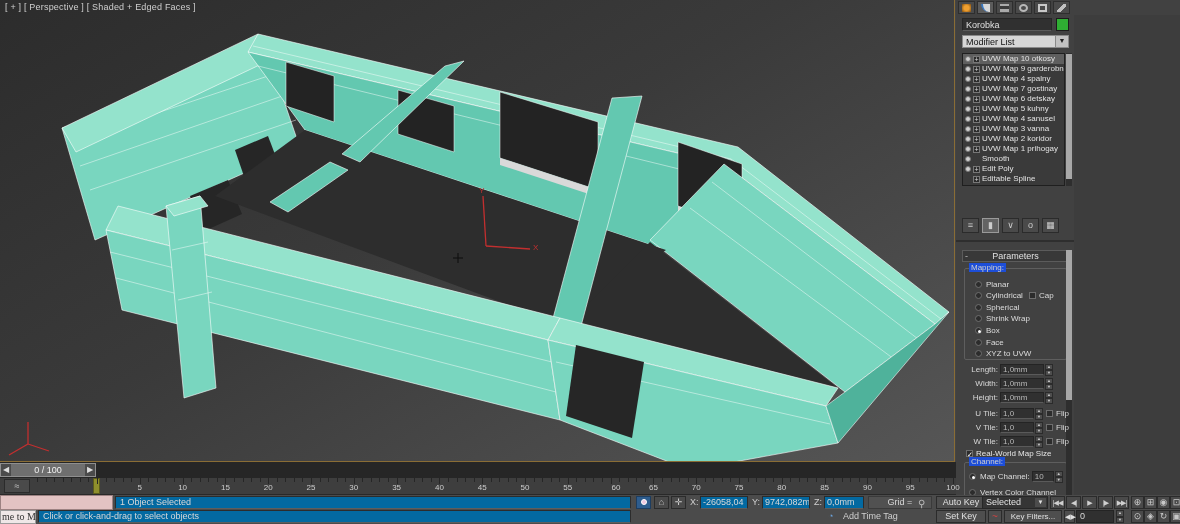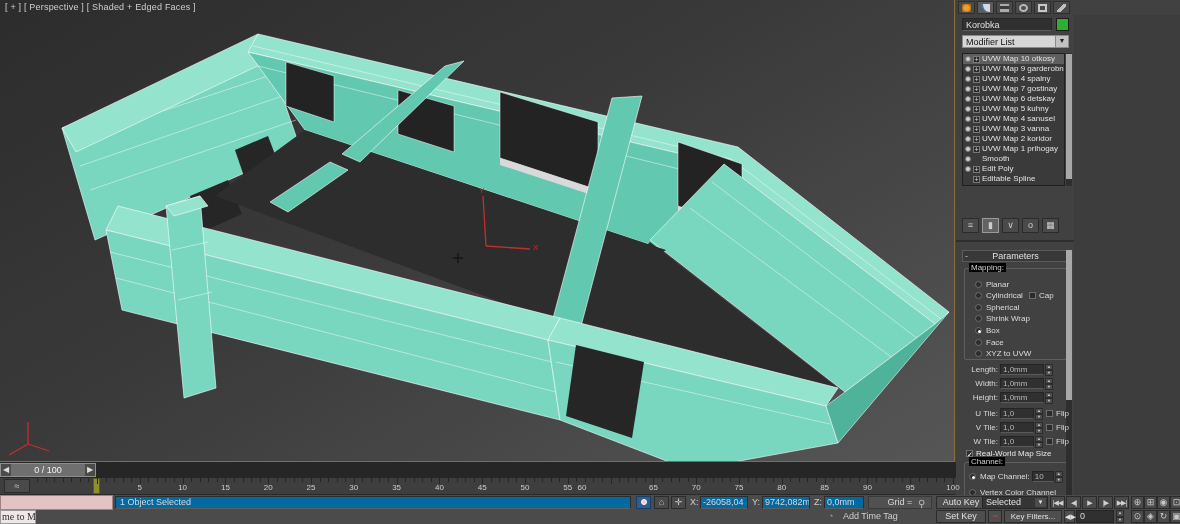--- a/index.html
+++ b/index.html
@@ -56,21 +56,21 @@
   #stackbtns { position:absolute; left:6px; top:218px; display:flex; gap:3px; }
   .sbtn { width:17px; height:15px; background:#4a4a4a; border:1px solid #2b2b2b; color:#ccc;
     font-size:9px; text-align:center; line-height:13px; }
   .sbtn.active { background:#636363; border-color:#9a9a9a; }
   #panel-sep { position:absolute; left:0; top:240px; width:118px; height:2px; background:#2e2e2e; }
 
   #params-hdr { position:absolute; left:6px; top:250px; width:107px; height:12px; background:#383838;
     border:1px solid #5b5b5b; font-size:9px; text-align:center; line-height:10px; color:#e0e0e0; }
   #params-hdr .minus { position:absolute; left:2px; top:0; font-size:9px; color:#bbb; }
   .group { position:absolute; border:1px solid #5e5e5e; border-radius:2px; }
-  .group .legend { position:absolute; left:4px; top:-6px; background:#000000; padding:0 2px; font-size:8px; color:#cfcfcf; }
+  .group .legend { position:absolute; left:4px; top:-6px; background:#1d4ed8; padding:0 2px; font-size:8px; color:#cfcfcf; }
   #grp-mapping { left:8px; top:268px; width:103px; height:92px; }
   .radio-row { position:absolute; left:10px; height:10px; display:flex; align-items:center; font-size:8px; color:#dcdcdc; }
   .radio { width:7px; height:7px; border-radius:50%; background:#2c2c2c; border:1px solid #6e6e6e; margin-right:4px; flex:none; }
   .radio.on::after { content:""; display:block; width:3px; height:3px; border-radius:50%; background:#fff; margin:2px; }
   .chk { width:7px; height:7px; background:#2c2c2c; border:1px solid #6e6e6e; margin-right:3px; flex:none;
     color:#fff; font-size:7px; line-height:7px; text-align:center; }
   .frow { position:absolute; height:11px; display:flex; align-items:center; font-size:8px; color:#d8d8d8; }
   .flabel { width:34px; text-align:right; margin-right:2px; }
   .ffield { height:11px; background:#303030; border:1px solid #242424; border-bottom-color:#5a5a5a;
     color:#b8b8b8; font-size:8px; line-height:9px; padding:0 2px; }
@@ -559,21 +559,21 @@
       <div class="ticklabel" style="left: 182.6px;">10</div>
       <div class="ticklabel" style="left: 225.4px;">15</div>
       <div class="ticklabel" style="left: 268.2px;">20</div>
       <div class="ticklabel" style="left: 311px;">25</div>
       <div class="ticklabel" style="left: 353.8px;">30</div>
       <div class="ticklabel" style="left: 396.6px;">35</div>
       <div class="ticklabel" style="left: 439.4px;">40</div>
       <div class="ticklabel" style="left: 482.2px;">45</div>
       <div class="ticklabel" style="left: 525px;">50</div>
       <div class="ticklabel" style="left: 567.8px;">55</div>
-      <div class="ticklabel" style="left: 582px;">60</div>
+      <div class="ticklabel" style="left: 616px;">60</div>
       <div class="ticklabel" style="left: 653.4px;">65</div>
       <div class="ticklabel" style="left: 696.2px;">70</div>
       <div class="ticklabel" style="left: 739px;">75</div>
       <div class="ticklabel" style="left: 781.8px;">80</div>
       <div class="ticklabel" style="left: 824.6px;">85</div>
       <div class="ticklabel" style="left: 867.4px;">90</div>
       <div class="ticklabel" style="left: 910.2px;">95</div>
       <div class="ticklabel" style="left: 953px;">100</div>
     </div>
 
@@ -601,20 +601,21 @@
       <div class="pbtn" style="left: 1098px; top: 1px;">|▶</div>
       <div class="pbtn" style="left: 1114px; top: 1px;">▶▶|</div>
       <div class="navbtn" style="left: 1131px; top: 1px;">⊕</div>
       <div class="navbtn" style="left: 1144px; top: 1px;">⊞</div>
       <div class="navbtn" style="left: 1157px; top: 1px;">◉</div>
       <div class="navbtn" style="left: 1170px; top: 1px;">⊡</div>
     </div>
 
   <div id="row2">
     <div id="listener-white">me to M</div>
+    <div class="sunken" style="left:38px; top:0; width:593px; height:13px;">Click or click-and-drag to select objects</div>
     <span id="timetag-ico">◔</span>
     <span id="timetag">Add Time Tag</span>
     <div class="abtn" style="left:936px; top:0; width:50px; height:13px; line-height:11px;">Set Key</div>
     <div class="abtn" style="left:988px; top:0; width:14px; height:13px; line-height:11px;"><span id="curveico">~</span></div>
     <div class="abtn" style="left:1004px; top:0; width:58px; height:13px; line-height:11px; font-size:8px;">Key Filters...</div>
     <div class="abtn" style="left:1064px; top:0; width:11px; height:13px; line-height:11px; font-size:7px;">◀▶</div>
     <div id="framefield">0</div>
     <span class="spin" style="position:absolute; left:1115px; top:0; height:13px;">
         <span>▲</span>
         <span>▼</span>

